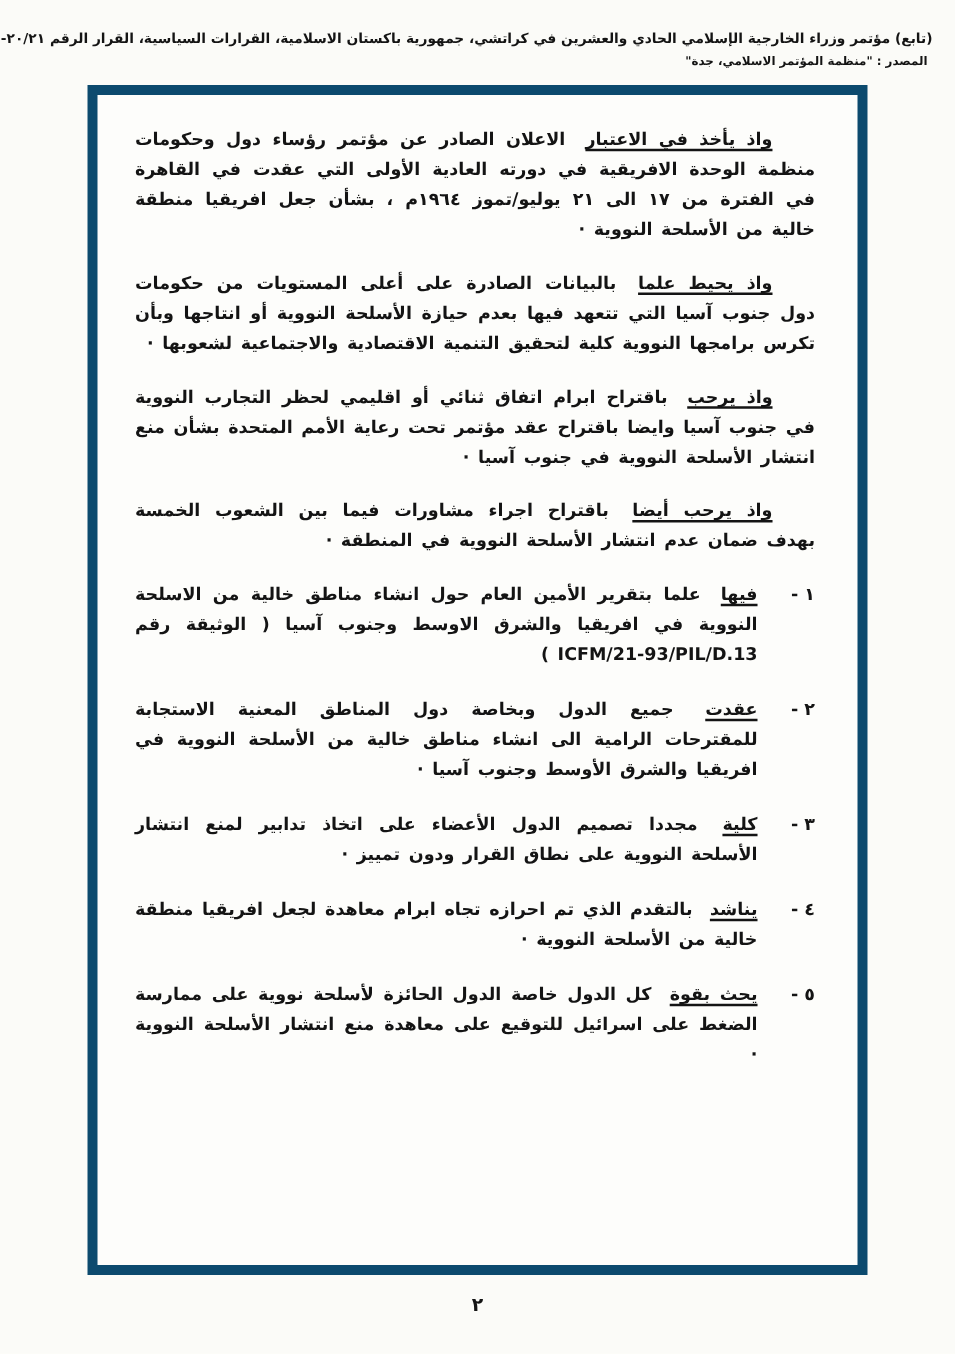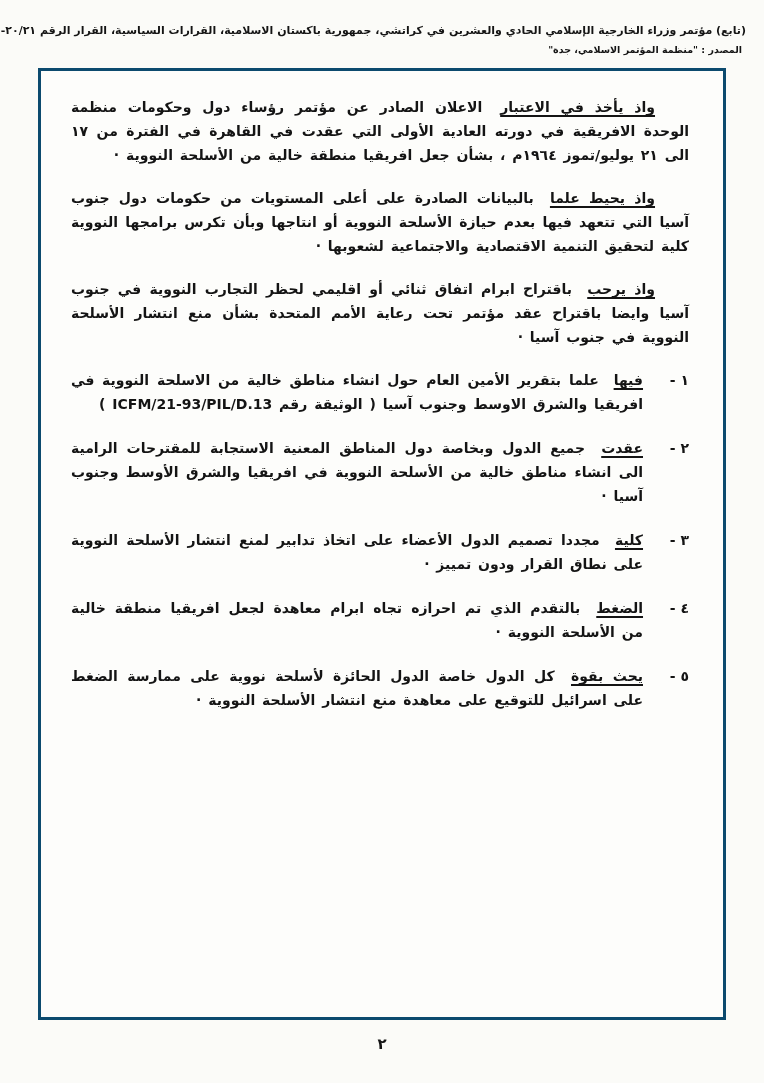--- a/index.html
+++ b/index.html
@@ -30,24 +30,24 @@
   }
   .doc-header .line2 {
     font-size: 9.5px;
     font-weight: 700;
     text-align: right;
     margin-top: 7px;
     padding-right: 4px;
   }
   .green-box {
     direction: rtl;
-    width: 688px;
+    width: 624px;
     height: 952px;
     margin: 13px auto 0 auto;
-    border: 3px solid #0c4a6e;
+    border: 8px solid #0c4a6e;
     padding: 24px 34px 16px 30px;
     overflow: hidden;
     background: #fdfdfb;
   }
   .para {
     font-size: 14px;
     font-weight: 700;
     line-height: 24px;
     text-align: justify;
     text-indent: 34px;
@@ -105,20 +105,24 @@
     <p class="para">
       <span class="lead">واذ يحيط علما</span>
       <span>بالبيانات الصادرة على أعلى المستويات من حكومات دول جنوب آسيا التي تتعهد فيها بعدم حيازة الأسلحة النووية أو انتاجها وبأن تكرس برامجها النووية كلية لتحقيق التنمية الاقتصادية والاجتماعية لشعوبها ·</span>
     </p>
 
     <p class="para">
       <span class="lead">واذ يرحب</span>
       <span>باقتراح ابرام اتفاق ثنائي أو اقليمي لحظر التجارب النووية في جنوب آسيا وايضا باقتراح عقد مؤتمر تحت رعاية الأمم المتحدة بشأن منع انتشار الأسلحة النووية في جنوب آسيا ·</span>
     </p>
 
+    <p class="para">
+      <span class="lead">واذ يرحب أيضا</span>
+      <span>باقتراح اجراء مشاورات فيما بين الشعوب الخمسة بهدف ضمان عدم انتشار الأسلحة النووية في المنطقة ·</span>
+    </p>
 
     <section class="items">
 
       <div class="item">
         <span class="item-num">١ -</span>
         <p class="item-text">
           <span class="lead">فيها</span>
           <span>علما بتقرير الأمين العام حول انشاء مناطق خالية من الاسلحة النووية في افريقيا والشرق الاوسط وجنوب آسيا ( الوثيقة رقم ICFM/21-93/PIL/D.13 )</span>
         </p>
       </div>
@@ -135,21 +139,21 @@
         <span class="item-num">٣ -</span>
         <p class="item-text">
           <span class="lead">كلية</span>
           <span>مجددا تصميم الدول الأعضاء على اتخاذ تدابير لمنع انتشار الأسلحة النووية على نطاق القرار ودون تمييز ·</span>
         </p>
       </div>
 
       <div class="item">
         <span class="item-num">٤ -</span>
         <p class="item-text">
-          <span class="lead">الضغط</span>
+          <span class="lead">يناشد</span>
           <span>بالتقدم الذي تم احرازه تجاه ابرام معاهدة لجعل افريقيا منطقة خالية من الأسلحة النووية ·</span>
         </p>
       </div>
 
       <div class="item">
         <span class="item-num">٥ -</span>
         <p class="item-text">
           <span class="lead">يحث بقوة</span>
           <span>كل الدول خاصة الدول الحائزة لأسلحة نووية على ممارسة الضغط على اسرائيل للتوقيع على معاهدة منع انتشار الأسلحة النووية ·</span>
         </p>

